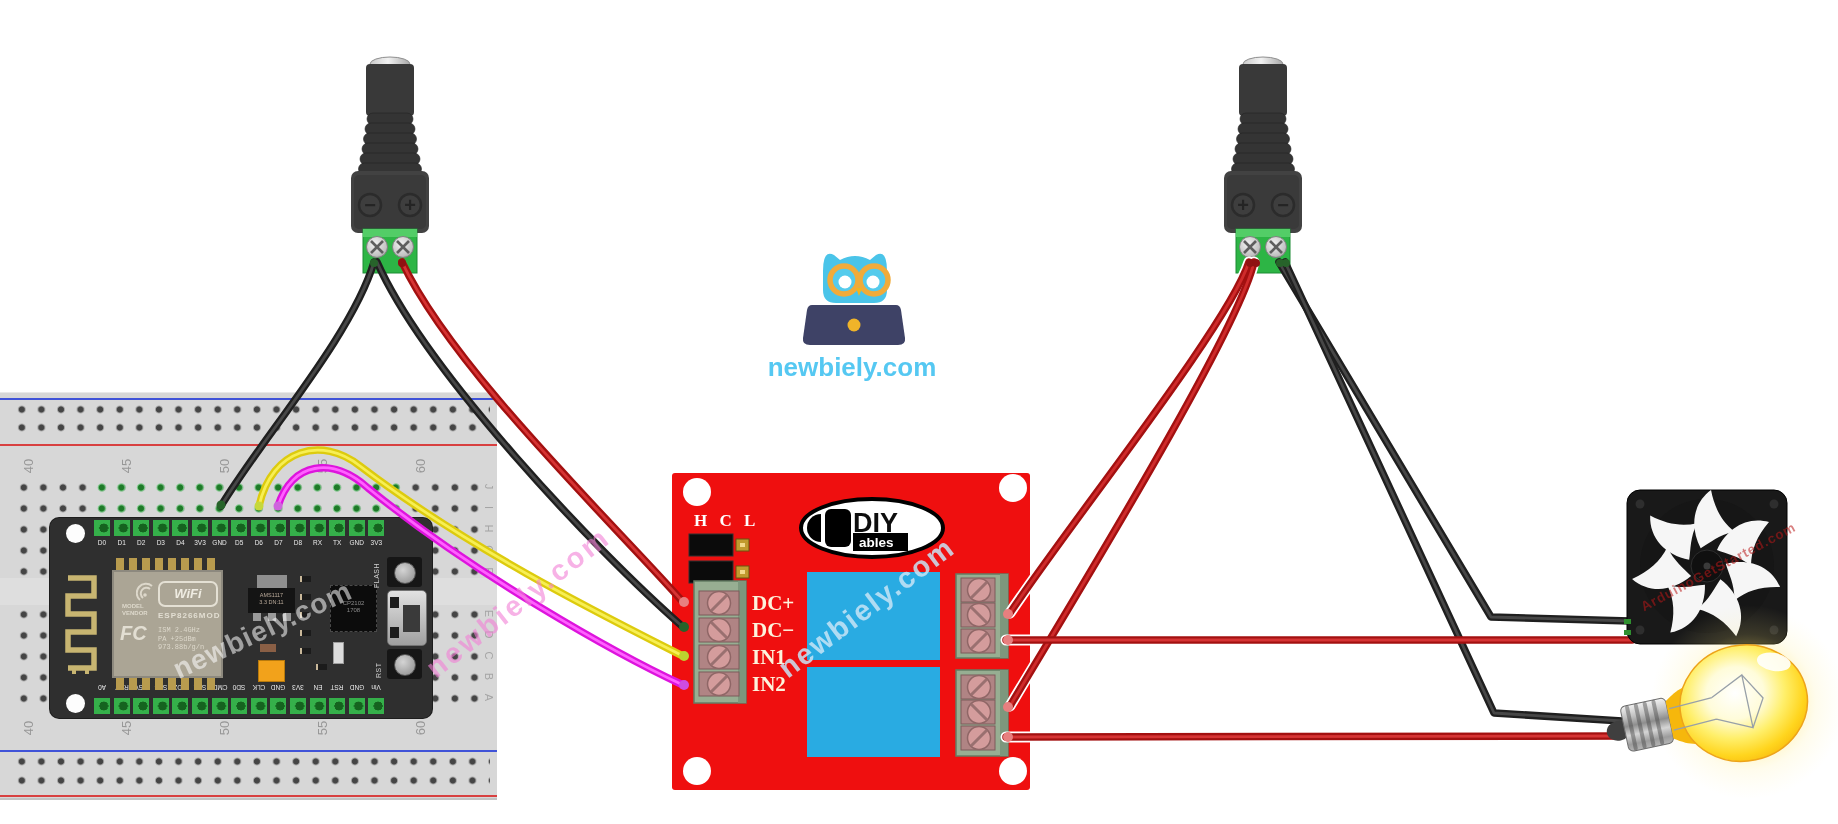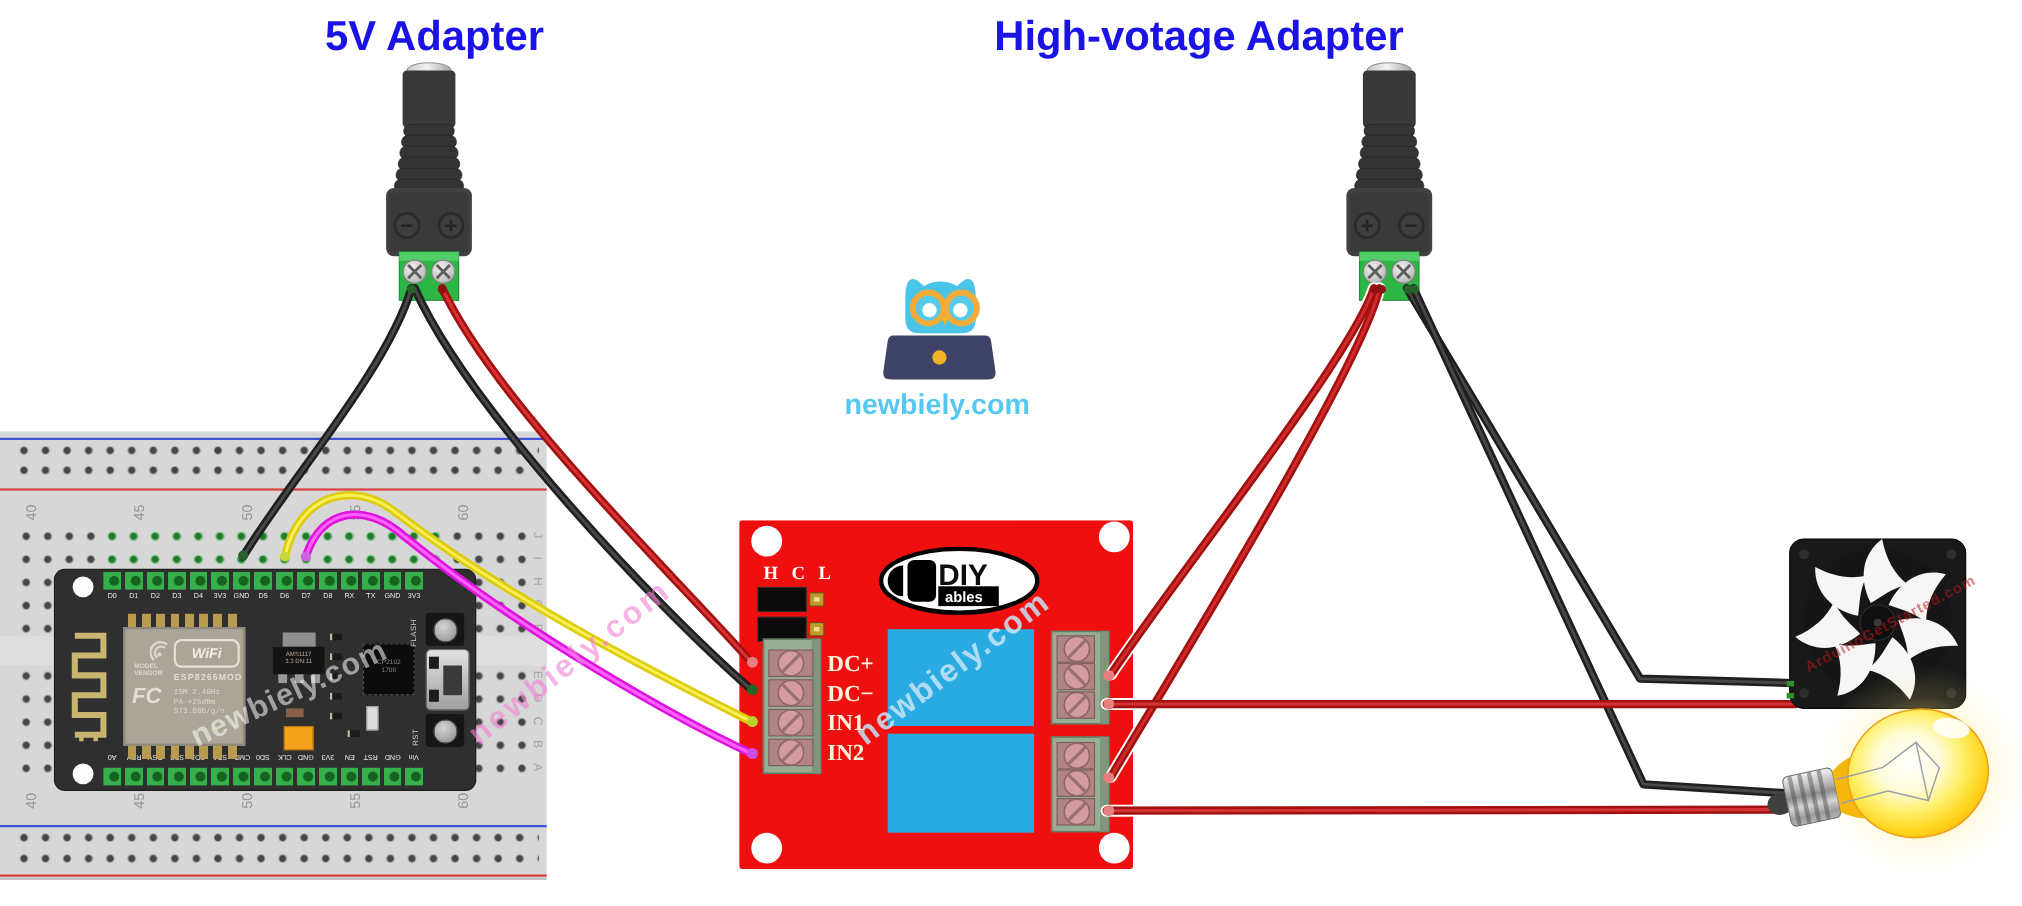--- a/index.html
+++ b/index.html
@@ -591,20 +591,18 @@
     <circle cx="56" cy="37" r="14" fill="#54cbec" stroke="#f0ab3a" stroke-width="5.5"></circle>
     <circle cx="86" cy="37" r="14" fill="#54cbec" stroke="#f0ab3a" stroke-width="5.5"></circle>
     <circle cx="57" cy="39" r="6.5" fill="#ffffff"></circle>
     <circle cx="85" cy="39" r="6.5" fill="#ffffff"></circle>
     <path d="M68 45 L74 45 L71 53 Z" fill="#f2b51f"></path>
     <path d="M24 62 L108 62 Q112 62 113 67 L117 95 Q118 102 110 102 L22 102 Q14 102 15 95 L19 67 Q20 62 24 62 Z" fill="#3e4266"></path>
     <circle cx="66" cy="82" r="6.5" fill="#f0b429"></circle>
   </svg>
   <div class="logo-text">newbiely.com</div>
 
-  <div class="diagram-title" style="left:230px;top:12px;width:330px">5V Adapter</div>
-  <div class="diagram-title" style="left:870px;top:12px;width:440px">High-votage Adapter</div>
 
   <div class="wm wm-esp">newbiely.com</div>
   <div class="wm wm-pink">newbiely.com</div>
   <div class="wm wm-relay">newbiely.com</div>
   <div class="wm wm-fan">ArduinoGetStarted.com</div>
 </div>
 
 </body></html>

